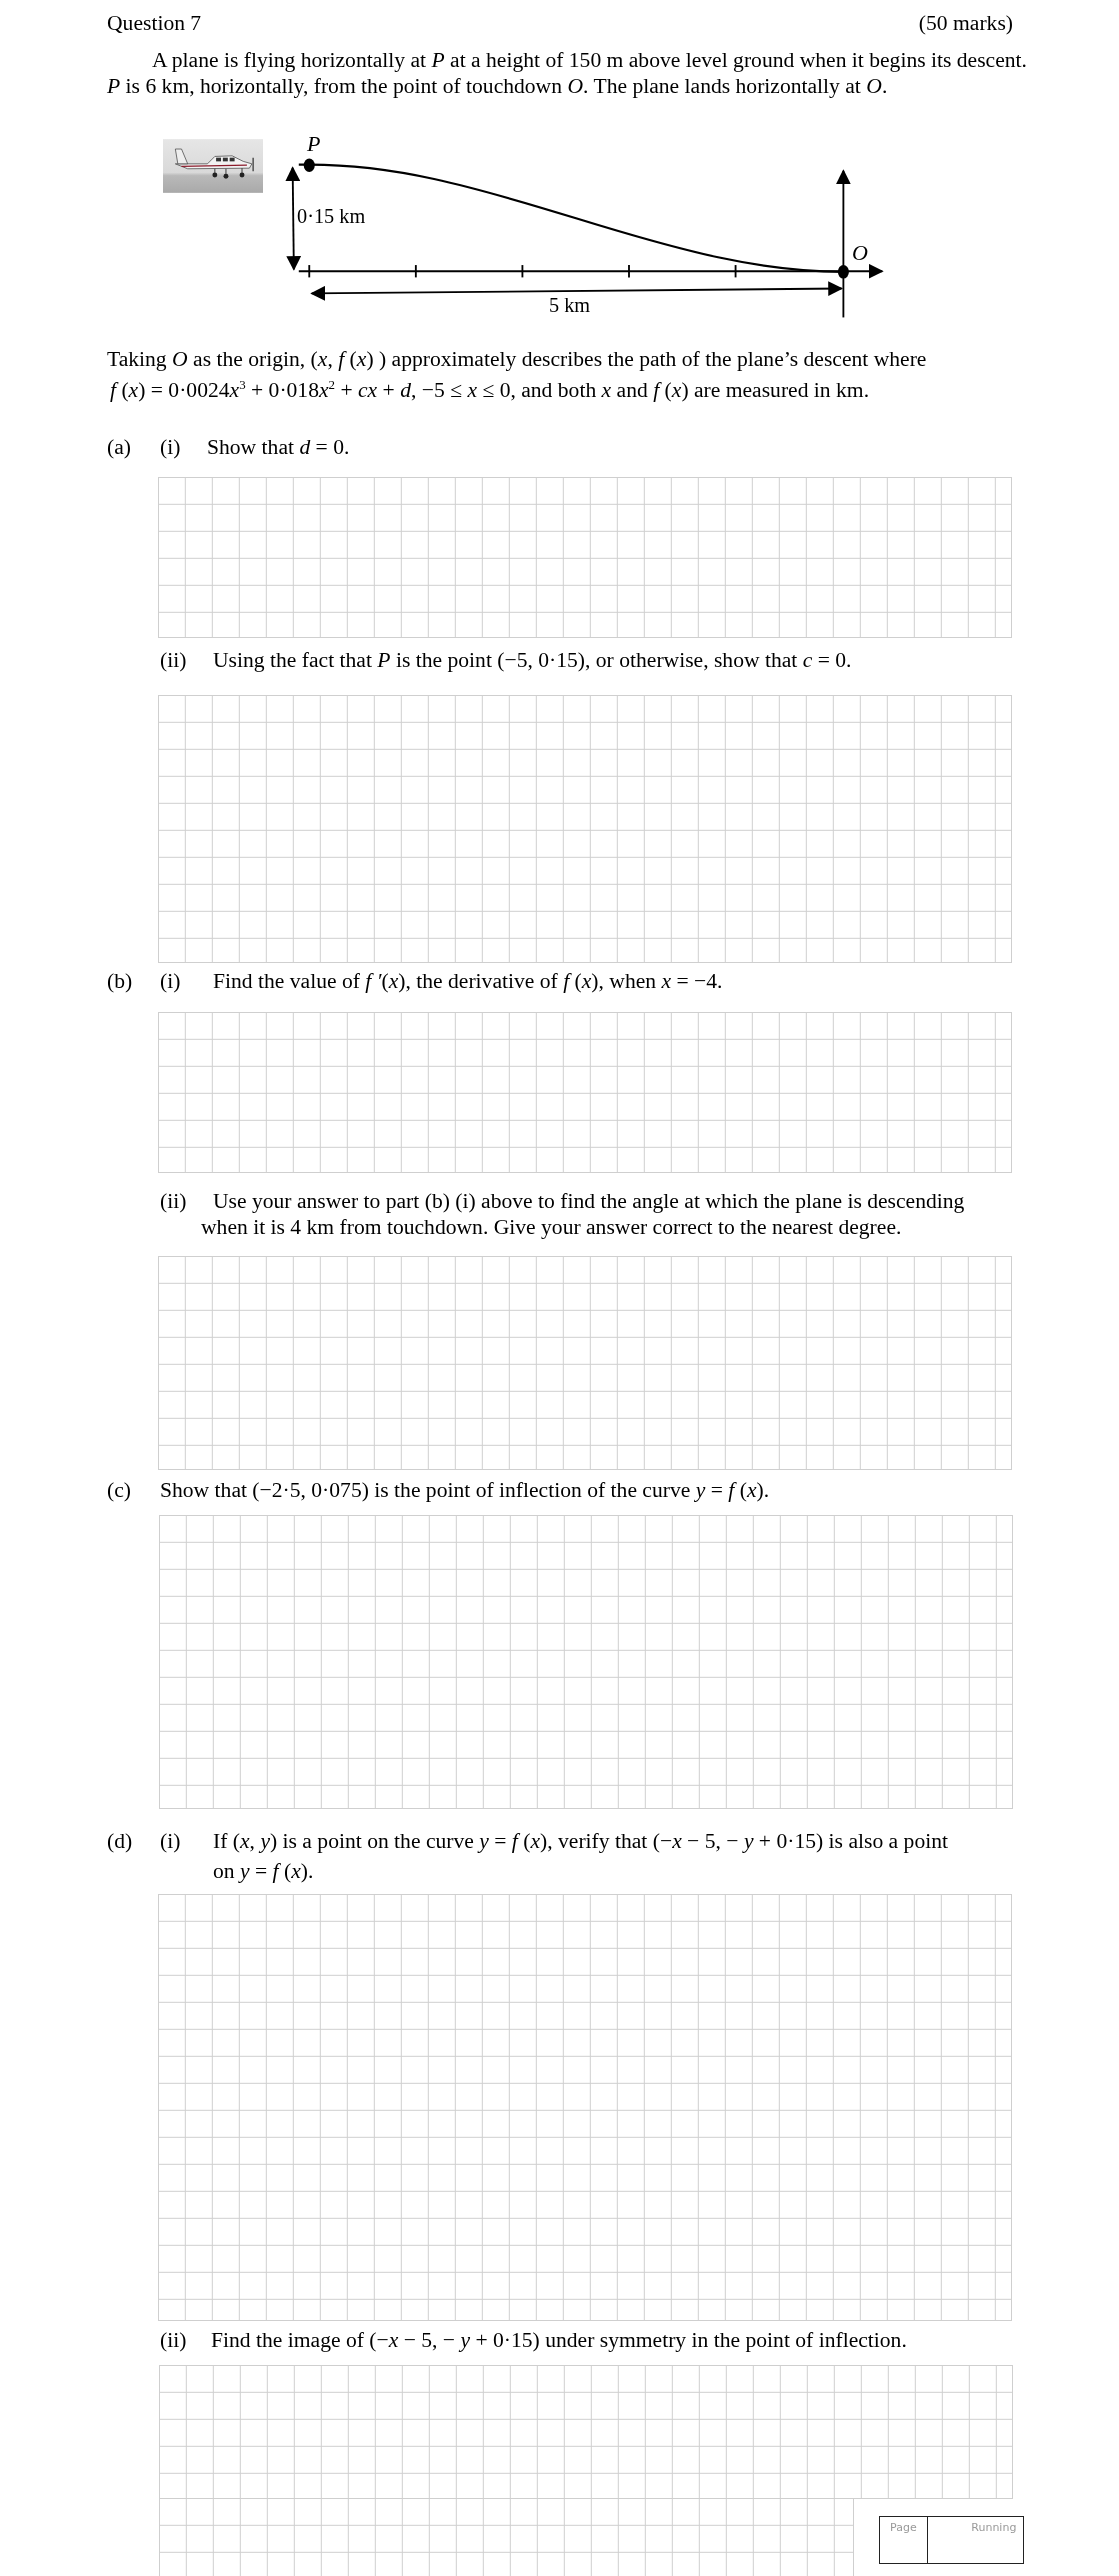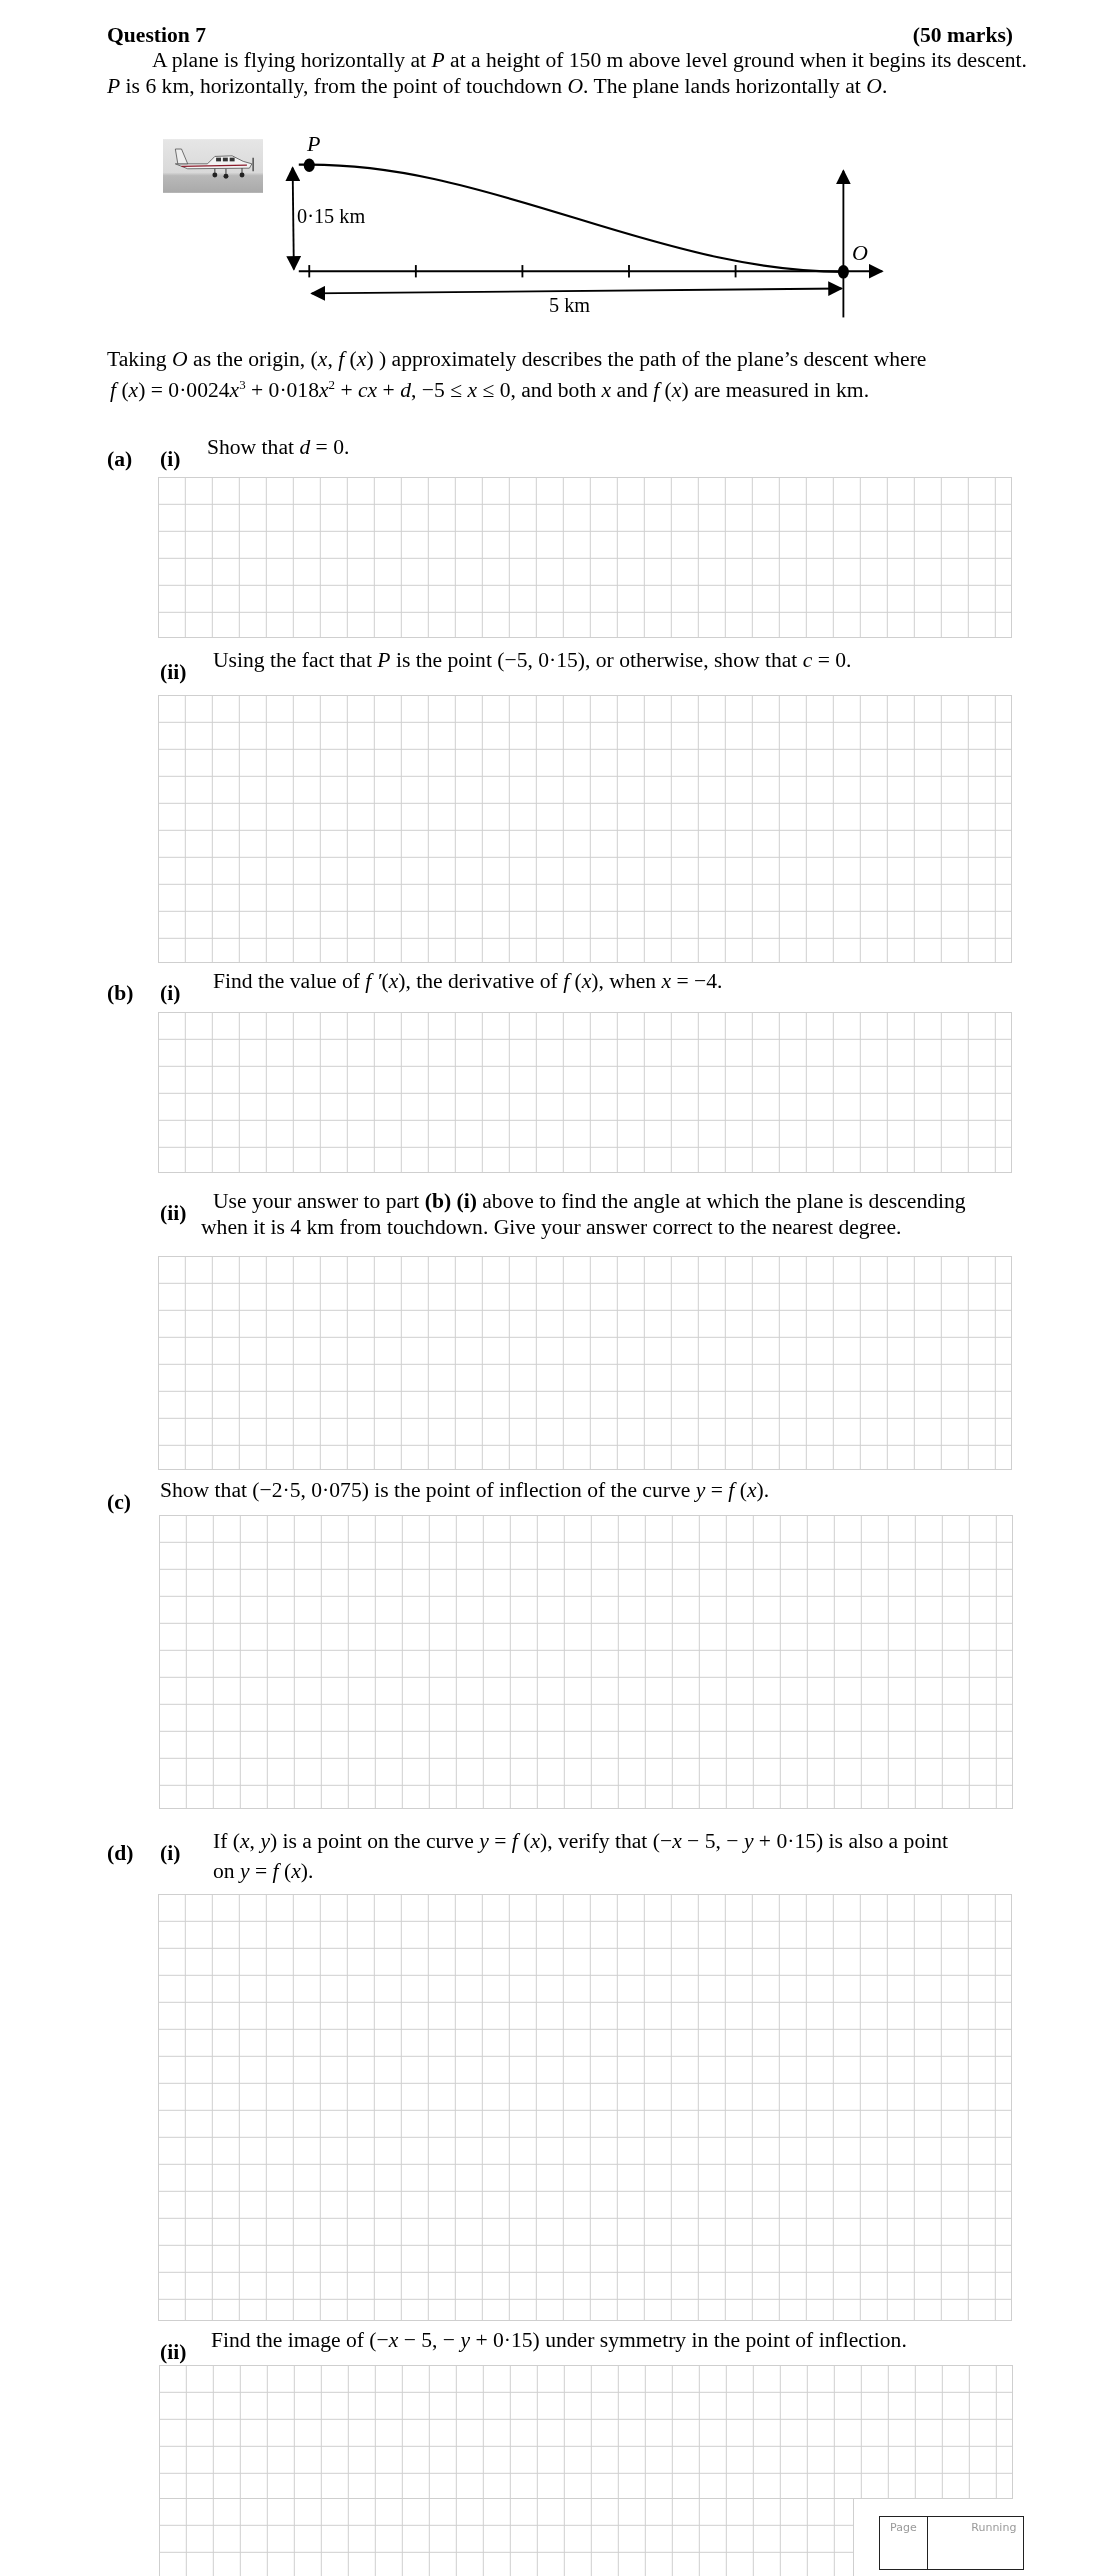--- a/index.html
+++ b/index.html
@@ -1,29 +1,29 @@
 <!DOCTYPE html>
 <html style="font-size:10px"><head>
 <meta charset="utf-8">
 <style>
   html, body { margin:0; padding:0; background:#fff; }
   body { width:1120px; height:2576px; position:relative; overflow:hidden;
          font-family:"Liberation Serif", "DejaVu Serif", serif; color:#000; }
   .abs { position:absolute; }
   .t { position:absolute; font-size:21.6px; line-height:25px; white-space:nowrap; }
-  .b { font-weight:bold;margin-top:12px; }
+  .b { font-weight:normal; }
   .i { font-style:italic; }
   .grid { position:absolute; left:158px; width:854px; box-sizing:border-box;
           border:1.2px solid #cfcfcf;
           background-image:
             linear-gradient(to right, #cfcfcf 1.2px, transparent 1.2px),
             linear-gradient(to bottom, #cfcfcf 1.2px, transparent 1.2px);
           background-size:27px 27px;
           background-position:-1.2px -1.2px; }
-  .pagebox { position:absolute; left:879px; top:2516px; width:145px; height:54px;
+  .pagebox { position:absolute; left:879px; top:2516px; width:145px; height:48px;
              border:1.8px solid #222; box-sizing:border-box; display:flex;
              font-family:"DejaVu Sans", sans-serif; }
   .pagebox .cell { flex:1; text-align:center; color:#9a9a9a; font-size:11px; padding-top:3.7px; }
   .pagebox .cell + .cell { border-left:1.2px solid #222; flex:1.25;padding-left:37px; }
   sup { font-size:60%; vertical-align:0.6em; line-height:0; }
 </style>
 </head>
 <body>
 
 <div class="t b" style="left:107px;top:11px;">Question 7</div>

